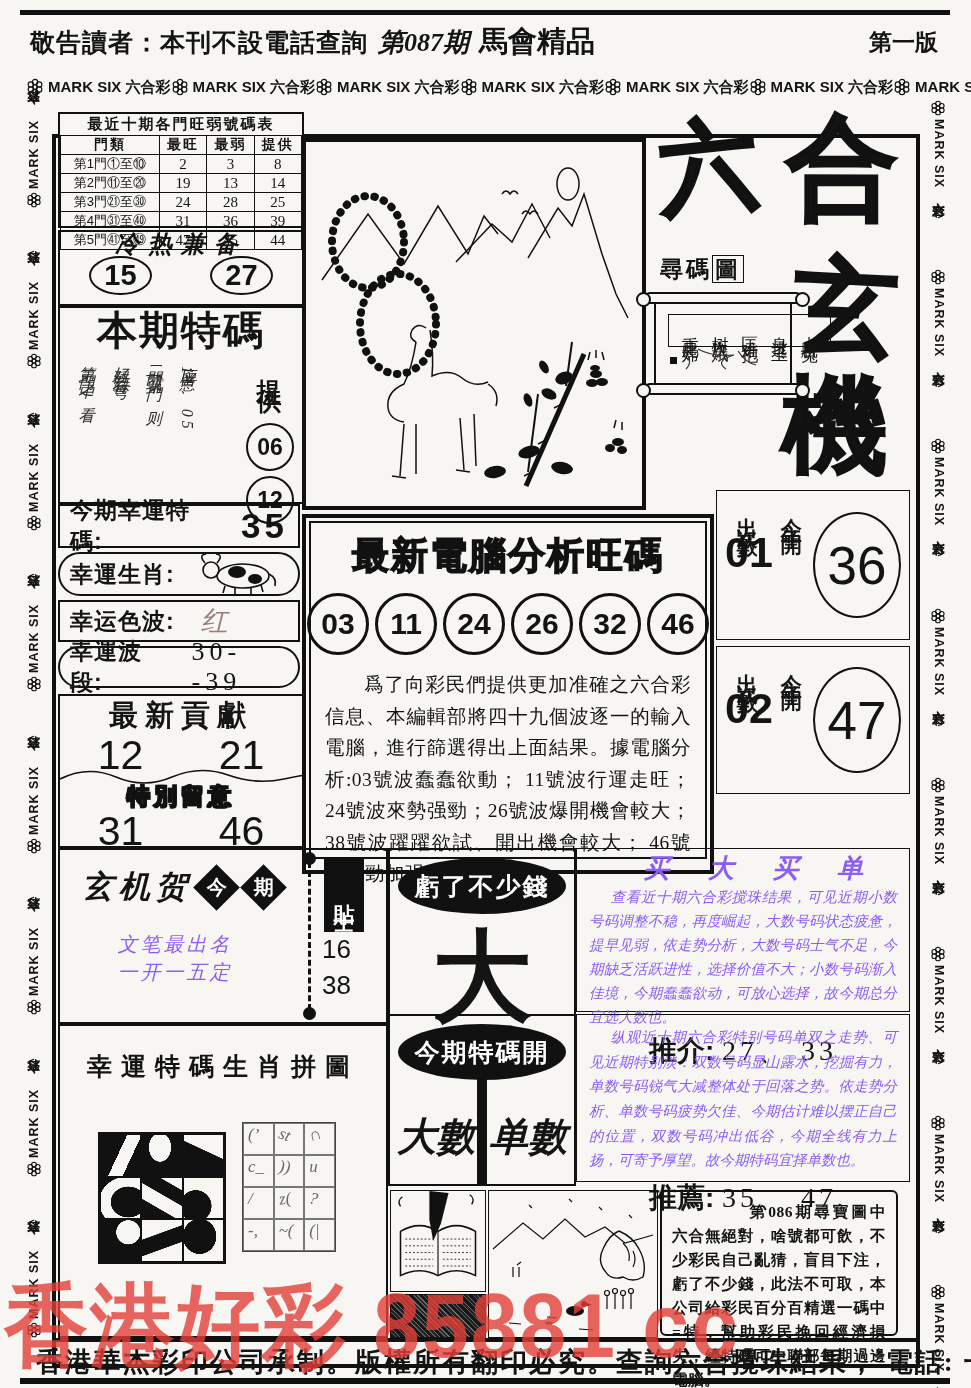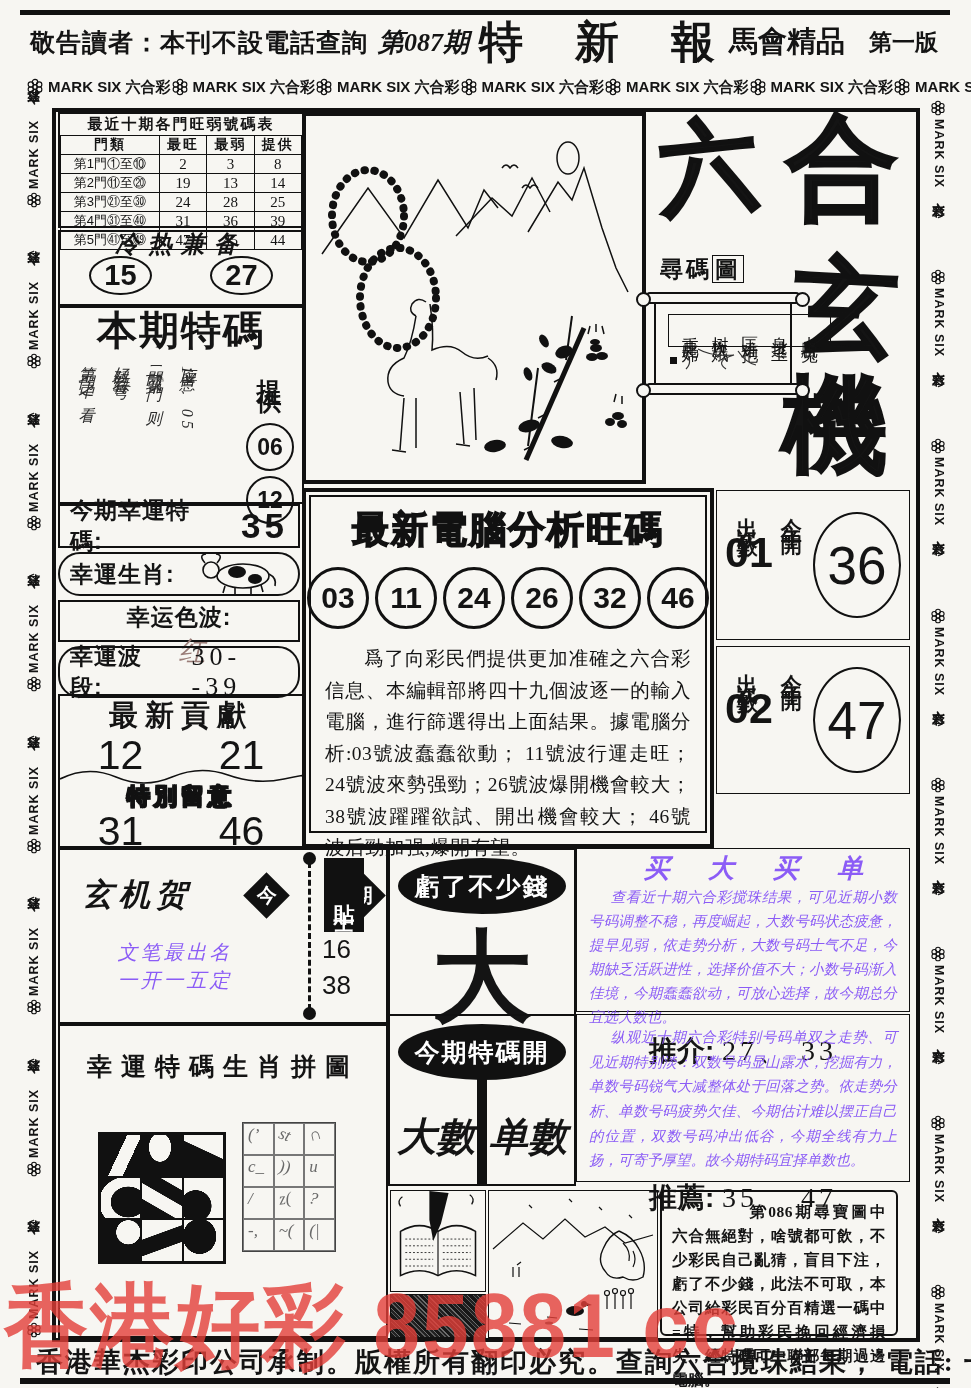--- a/index.html
+++ b/index.html
@@ -1,19 +1,19 @@
 <!DOCTYPE html>
 <html><head>
 <meta charset="utf-8">
 <style>
   html,body{margin:0;padding:0;background:#e9e8e4;}
   .page{position:relative;width:971px;height:1388px;background:#f7f6f2;color:#141414;
         font-family:"Liberation Sans",sans-serif;overflow:hidden;}
   .abs{position:absolute;}
-  .b1{border:1.5px solid #111;} .b2{border:2px solid #111;} .b4{border:4px solid #111;}
+  .b1{border:1.5px solid #111;} .b2{border:2px solid #111;} .b4{border:4px solid #111;margin-top:26px;}
   .rule{background:#111;}
   
   .hdr{display:flex;align-items:center;gap:10px;}
   .hdr-notice{font-size:25px;font-weight:700;letter-spacing:1px;}
   .hdr-issue{font-size:26px;font-weight:700;font-style:italic;font-family:"Liberation Serif",serif;}
   .hdr-title{font-size:44px;font-weight:900;letter-spacing:4px;font-family:"Liberation Serif",serif;}
   .hdr-sub{font-size:29px;font-weight:900;}
   .hdr-ed{font-size:23px;font-weight:600;margin-left:auto;margin-right:4px;}
   .marksrow{display:flex;align-items:center;justify-content:space-between;}
   .hunit{display:flex;align-items:center;gap:4px;font-size:15px;font-weight:800;white-space:nowrap;}
@@ -115,21 +115,20 @@
 </head>
 <body>
 
 <div class="page">
 
   <div class="abs rule" style="left:20px;top:10px;width:930px;height:5px;"></div>
 
   <div class="abs hdr" style="left:30px;top:16px;width:912px;height:52px;">
     <span class="hdr-notice">敬告讀者：本刊不設電話查詢</span>
     <span class="hdr-issue">第087期</span>
-    <span class="hdr-title">特　新　報</span>
     <span class="hdr-sub">馬會精品</span>
     <span class="hdr-ed">第一版</span>
   </div>
 
   <div class="abs marksrow" style="left:26px;top:72px;width:918px;height:30px;">
     <span style="display:flex;flex:1;justify-content:space-between;align-items:center;">
         <span class="hunit">
           <svg width="18" height="18" viewBox="0 0 20 20">
             <g fill="none" stroke="#111" stroke-width="1.3">
               <circle cx="10" cy="4.5" r="3"></circle>
@@ -556,25 +555,25 @@
         <circle cx="22" cy="16" r="8"></circle>
         <path d="M16 9 q-7 -8 1 -9 M28 9 q7 -8 -1 -9"></path>
         <path d="M36 32 l-2 7 M46 33 l0 7 M62 33 l0 7 M72 31 l2 7"></path>
         <path d="M80 20 q8 4 6 12"></path>
           </g>
         <ellipse cx="48" cy="18" rx="9" ry="6" fill="#111"></ellipse>
         <ellipse cx="66" cy="25" rx="7" ry="5" fill="#111"></ellipse>
       </svg>
     </span>
   </div>
-  <div class="abs b2 lrow" style="left:58px;top:600px;width:242px;height:42px;flex-direction:column;">
+  <div class="abs b2 lrow" style="left:58px;top:600px;width:242px;height:42px;">
     <span class="llab">幸运色波:</span>
     <span class="hand" style="font-size:27px;margin-left:26px;color:#9a7d78;">红</span>
   </div>
-  <div class="abs b2 lrow round" style="left:58px;top:646px;width:242px;height:52px;">
+  <div class="abs b2 lrow round" style="left:58px;top:646px;width:242px;height:42px;">
     <span class="llab">幸運波段:</span>
     <span style="font-size:26px;font-family:'Liberation Serif',serif;margin-left:20px;letter-spacing:5px;">30--39</span>
   </div>
 
   <div class="abs b2" style="left:58px;top:694px;width:242px;height:150px;">
     <div class="boxtitle" style="font-size:29px;letter-spacing:7px;">最新貢獻</div>
     <div style="display:flex;justify-content:space-around;margin-top:-4px;">
       <span class="bignum">12</span>
       <span class="bignum">21</span>
     </div>
@@ -582,21 +581,21 @@
       <path d="M0 10 Q28 -4 56 8 T112 8 T168 6 T224 10 T242 8" fill="none" stroke="#111" stroke-width="1.6"></path>
       </svg>
     <div style="text-align:center;margin-top:-4px;"><span class="outline-txt">特別留意</span></div>
     <div style="display:flex;justify-content:space-around;margin-top:-4px;">
       <span class="bignum">31</span>
       <span class="bignum">46</span>
     </div>
   </div>
 
   <div class="abs b2" style="left:58px;top:848px;width:326px;height:172px;">
-    <div style="padding:24px 0 0 22px;display:flex;align-items:center;justify-content:space-between;">
+    <div style="padding:16px 0 0 22px;display:flex;align-items:center;">
       <span style="font-size:31px;font-weight:900;font-style:italic;letter-spacing:6px;">玄机贺</span>
       <span class="diamond">
           <span>今</span>
         </span>
       <span class="diamond">
           <span>期</span>
         </span>
     </div>
     <div class="hand" style="font-size:20px;text-align:center;width:230px;margin-top:22px;white-space:pre;line-height:1.4;letter-spacing:3px;">文笔最出名
 一开一五定</div>

